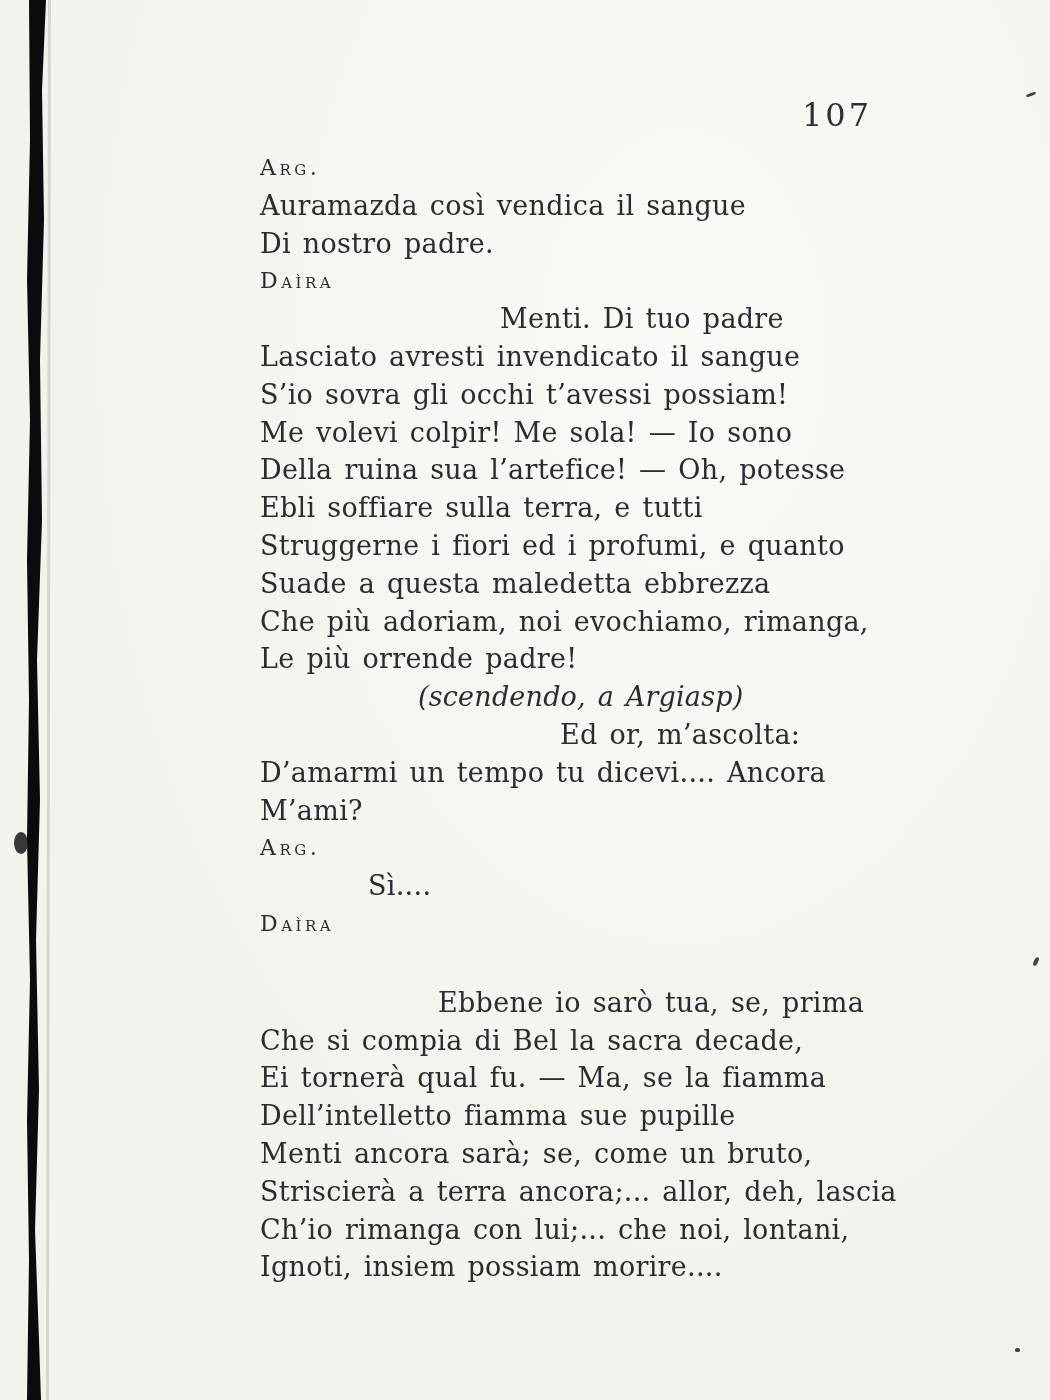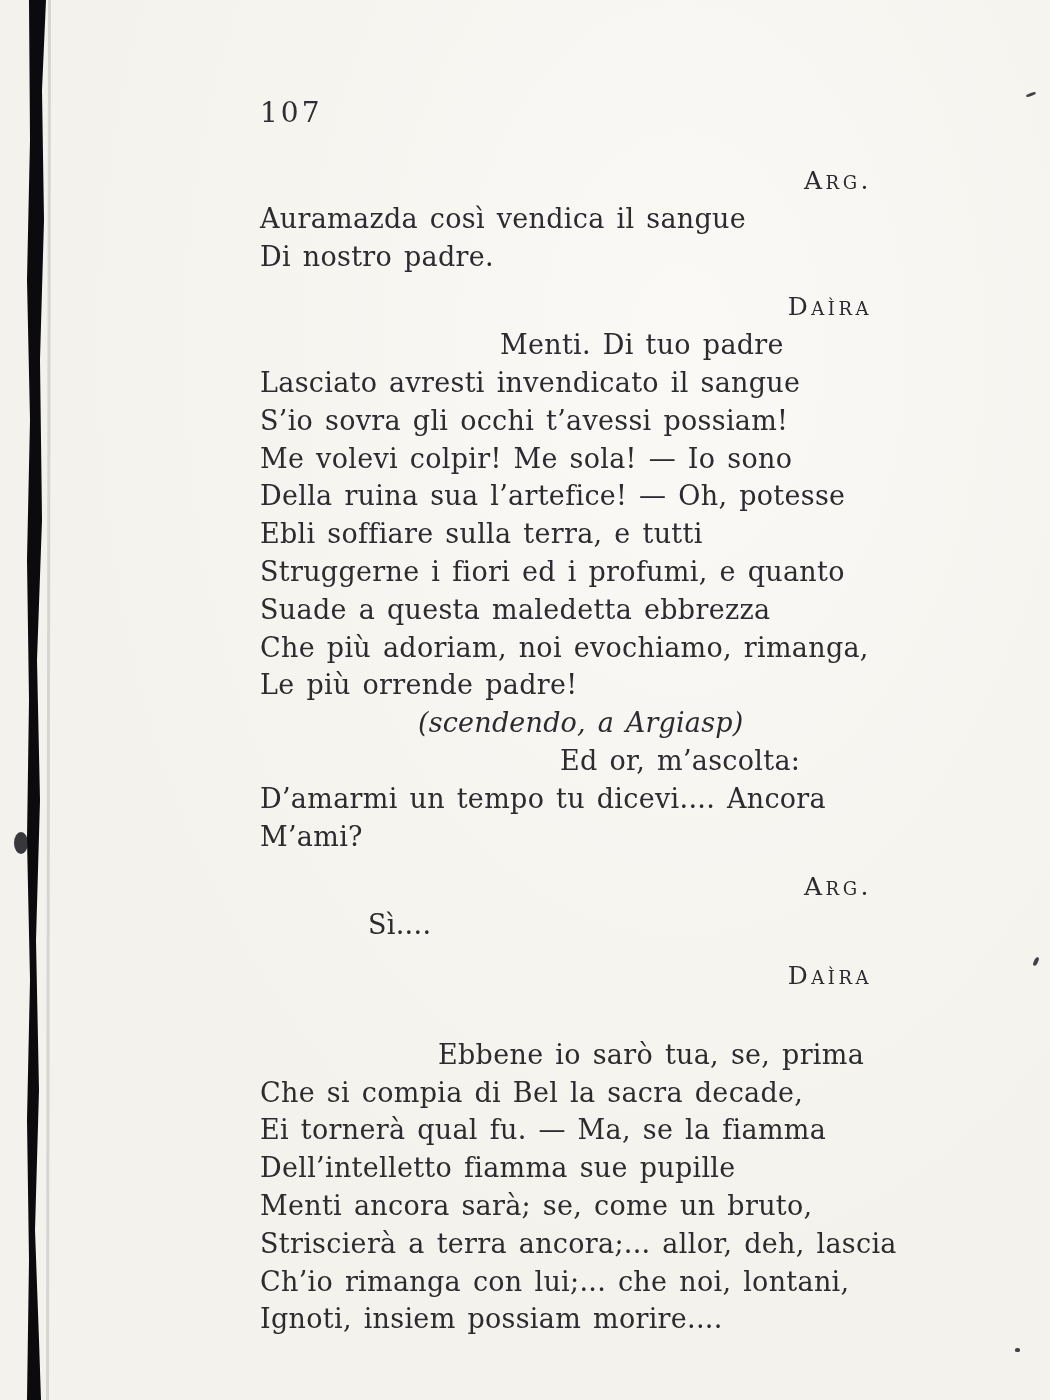--- a/index.html
+++ b/index.html
@@ -8,31 +8,31 @@
     background:
       radial-gradient(ellipse at 65% 25%, rgba(255,255,255,0.55), rgba(0,0,0,0) 65%),
       #f4f2ec;
     font-family: "DejaVu Serif", "Liberation Serif", serif;
   }
   .page { position: absolute; inset: 0; }
   .binding { position: absolute; left: 0; top: 0; }
   .grain { position: absolute; left: 0; top: 0; pointer-events: none; opacity: .55; }
   .folio {
     position: absolute; top: 96px; left: 260px; width: 612px;
-    text-align: left; font-size: 28px; letter-spacing: 3px; color: #2e2e34;
+    text-align: right; font-size: 32px; letter-spacing: 3px; color: #2e2e34;
   }
   .text-block {
     position: absolute; top: 149px; left: 260px; width: 612px;
     font-size: 27px; line-height: 37.8px; color: #2b2b30;
     letter-spacing: .3px; word-spacing: 3px;
   }
   .line { white-space: nowrap; height: 37.8px; }
   .line.speaker {
-    text-align: right; font-variant: small-caps;
-    font-size: 25px; letter-spacing: 3.5px; word-spacing: 0; margin-top: 13px;
+    text-align: left; font-variant: small-caps;
+    font-size: 22px; letter-spacing: 3.5px; word-spacing: 0;
   }
   .line.stage { font-style: italic; letter-spacing: .2px; }
   .speck { position: absolute; background: #41414a; border-radius: 40%; }
 </style>
 </head>
 <body>
 
 <div class="page">
 
   <svg class="binding" width="70" height="1400" viewBox="0 0 70 1400">

